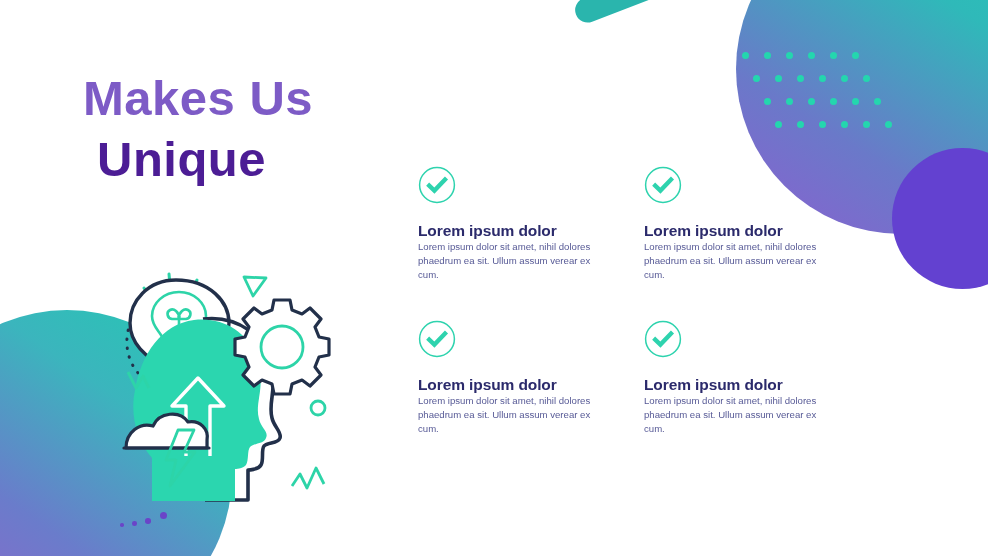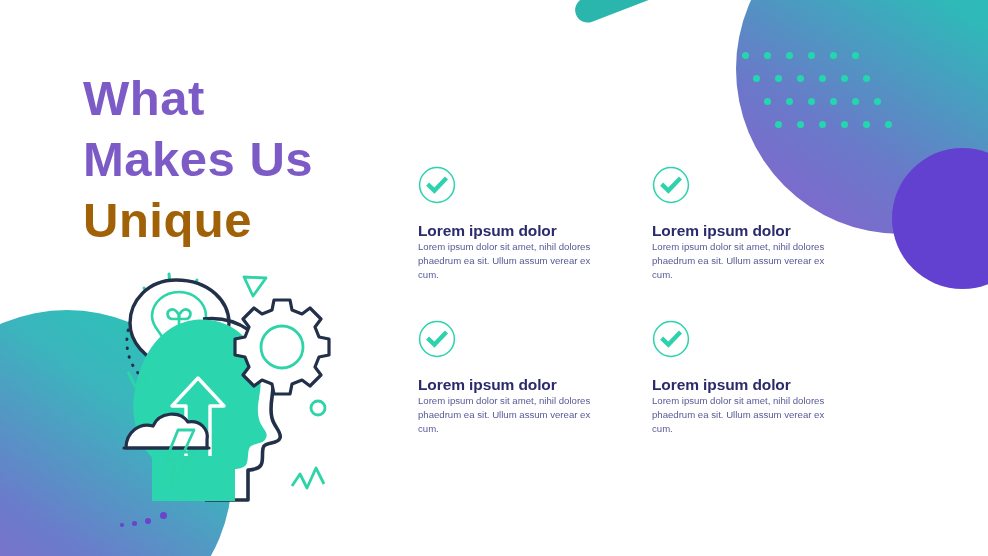--- a/index.html
+++ b/index.html
@@ -81,32 +81,32 @@
     width: 330px;
   }
   .title-line {
     font-size: 49px;
     line-height: 61px;
     font-weight: bold;
     letter-spacing: 0.5px;
     white-space: nowrap;
   }
   .title-line.l1, .title-line.l2 { color: #7d5bc6; }
-  .title-line.l3 { color: #a16207; }
+  .title-line.l3 { color: #4c1d95; margin-left: 14px; }
 
   
   #features {
     position: absolute;
     left: 418px;
     top: 166px;
     width: 455px;
     display: grid;
     grid-template-columns: 226px 226px;
     grid-template-rows: 154px 154px;
-    column-gap: 8px;
+    column-gap: 0;
   }
   .feature { position: relative; }
   .check-icon {
     width: 38px; height: 38px;
     display: block;
   }
   .feature-title {
     margin-top: 18px;
     font-size: 15.5px;
     font-weight: bold;
@@ -160,21 +160,20 @@
       <i style="left: 143px; top: 69px; background: rgb(36, 214, 174);"></i>
     </div>
   <div class="deco" id="purple-dots">
       <i style="width: 3.5px; height: 3.5px; left: 0px; top: 11px; background: rgb(106, 69, 200);"></i>
       <i style="width: 4.5px; height: 4.5px; left: 12px; top: 9px; background: rgb(106, 69, 200);"></i>
       <i style="width: 5.5px; height: 5.5px; left: 25px; top: 6px; background: rgb(106, 69, 200);"></i>
       <i style="width: 7px; height: 7px; left: 40px; top: 0px; background: rgb(106, 69, 200);"></i>
     </div>
 
   <div id="title-block">
-    <div class="title-line l1">What</div>
     <div class="title-line l2">Makes Us</div>
     <div class="title-line l3">Unique</div>
   </div>
 
   <div id="features">
 
     <div class="feature">
       <svg class="check-icon" viewBox="0 0 38 38">
         <circle cx="19" cy="19" r="17.4" fill="none" stroke="#2ed3ae" stroke-width="1.5"></circle>
         <path d="M11.2 19.6 L16.4 24.6 L27 13.6" fill="none" stroke="#2ed3ae" stroke-width="4.3" stroke-linecap="square" stroke-linejoin="miter"></path>

